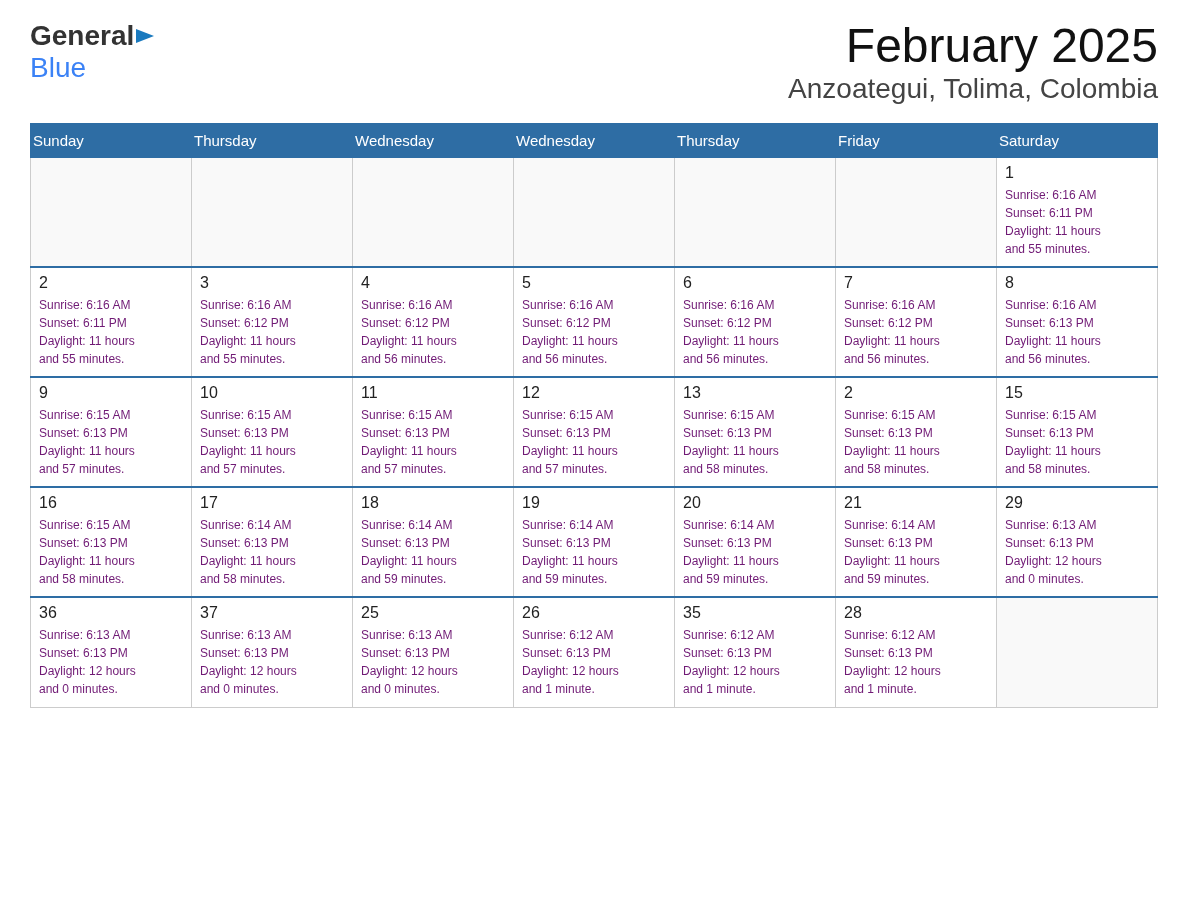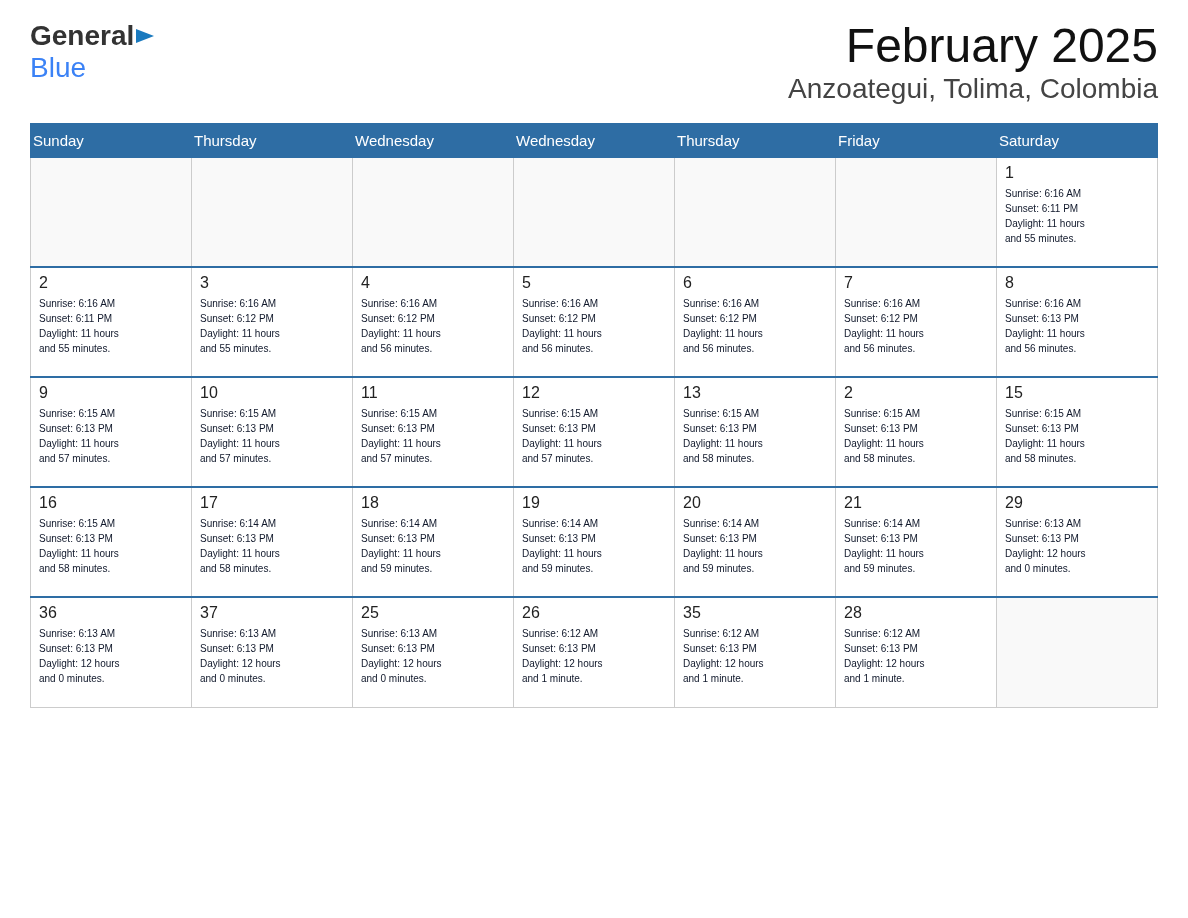--- a/index.html
+++ b/index.html
@@ -63,22 +63,22 @@
       background: #f9f9f9;
     }
     .day-number {
       font-size: 16px;
       font-weight: normal;
       color: #222;
       margin-bottom: 4px;
       display: block;
     }
     .day-info {
-      font-size: 10px;
-      color: #0f172a;
+      font-size: 12px;
+      color: #701a75;
       line-height: 1.5;
     }
     .row-separator td {
       border-top: 2px solid #2e6da4;
     }
     .logo-row {
       display: flex;
       align-items: center;
     }
     .logo-text-general {

